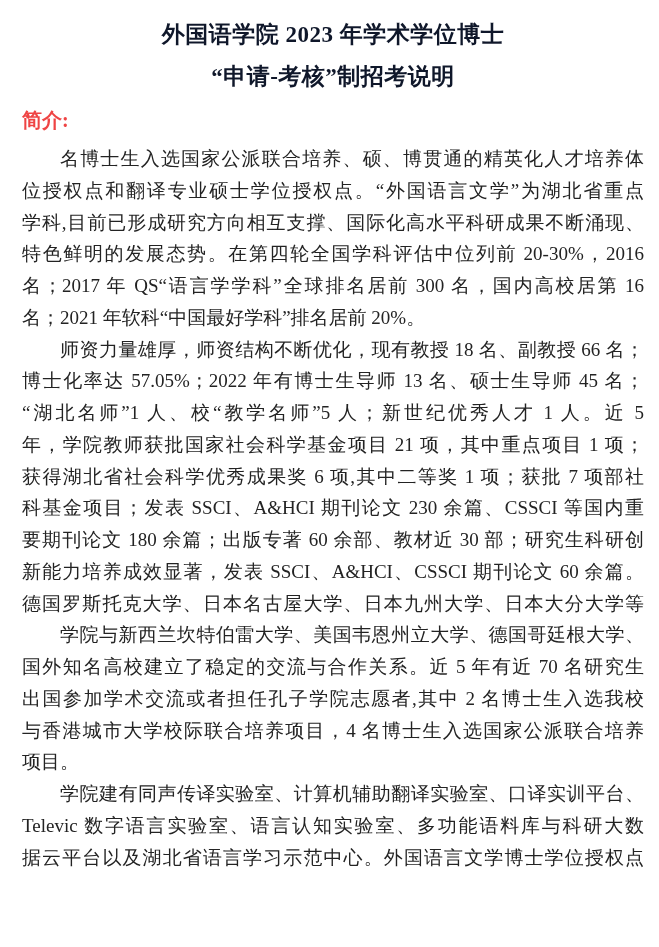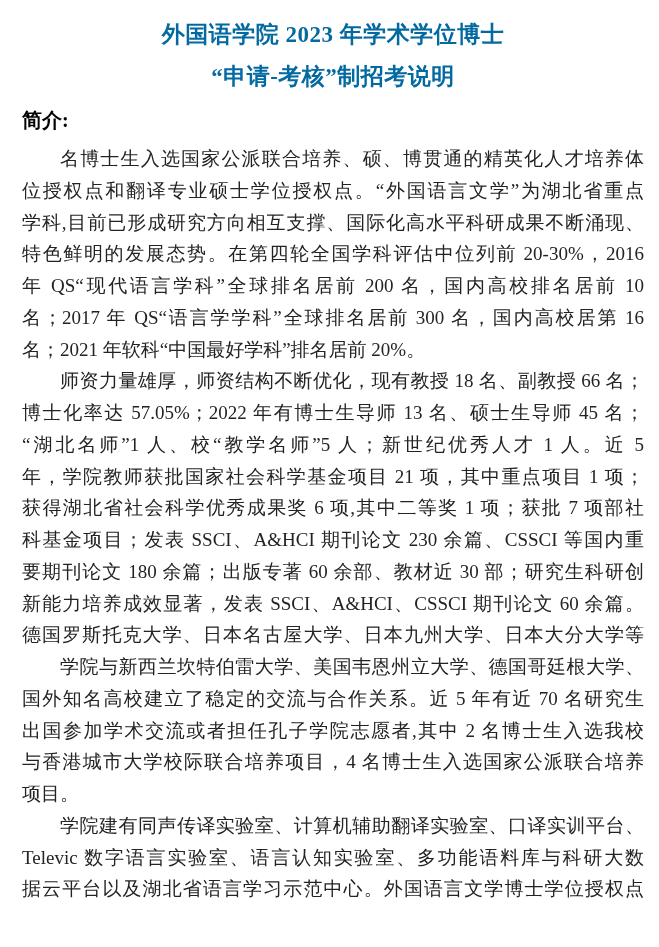--- a/index.html
+++ b/index.html
@@ -19,28 +19,28 @@
     padding: 14px 15px 0 22px;
     overflow: hidden;
   }
   .title {
     margin: 0;
     font-size: 23px;
     font-weight: bold;
     text-align: center;
     line-height: 42px;
     letter-spacing: 0.5px;
-    color: #0369a1;
+    color: #0f172a;
   }
   .section-heading {
     margin-top: 4px;
     font-size: 20px;
     font-weight: bold;
     line-height: 36px;
-    color: #000000;
+    color: #ef4444;
   }
   .body-text {
     margin-top: 5px;
   }
   .paragraph {
     margin: 0;
   }
   .line {
     font-size: 19px;
     line-height: 31.75px;
@@ -63,21 +63,20 @@
 <div class="page">
   <div class="title">外国语学院 2023 年学术学位博士</div>
   <div class="title">“申请-考核”制招考说明</div>
   <div class="section-heading">简介:</div>
   <div class="body-text" id="paragraphs">
       <div class="paragraph">
         <div class="line full indent">名博士生入选国家公派联合培养、硕、博贯通的精英化人才培养体</div>
         <div class="line full">位授权点和翻译专业硕士学位授权点。“外国语言文学”为湖北省重点</div>
         <div class="line full">学科,目前已形成研究方向相互支撑、国际化高水平科研成果不断涌现、</div>
         <div class="line full">特色鲜明的发展态势。在第四轮全国学科评估中位列前 20-30%，2016</div>
-        <div class="line full">年 QS“现代语言学科”全球排名居前 200 名，国内高校排名居前 10</div>
         <div class="line full">名；2017 年 QS“语言学学科”全球排名居前 300 名，国内高校居第 16</div>
         <div class="line">名；2021 年软科“中国最好学科”排名居前 20%。</div>
       </div>
       <div class="paragraph">
         <div class="line full indent">师资力量雄厚，师资结构不断优化，现有教授 18 名、副教授 66 名；</div>
         <div class="line full">博士化率达 57.05%；2022 年有博士生导师 13 名、硕士生导师 45 名；</div>
         <div class="line full">“湖北名师”1 人、校“教学名师”5 人；新世纪优秀人才 1 人。近 5</div>
         <div class="line full">年，学院教师获批国家社会科学基金项目 21 项，其中重点项目 1 项；</div>
         <div class="line full">获得湖北省社会科学优秀成果奖 6 项,其中二等奖 1 项；获批 7 项部社</div>
         <div class="line full">科基金项目；发表 SSCI、A&amp;HCI 期刊论文 230 余篇、CSSCI 等国内重</div>

